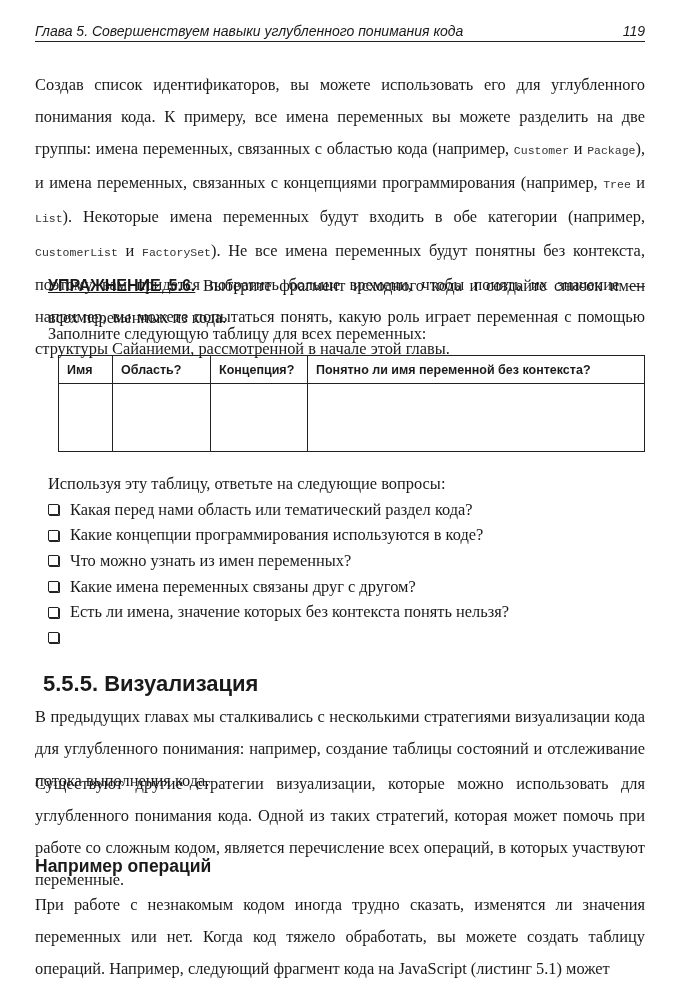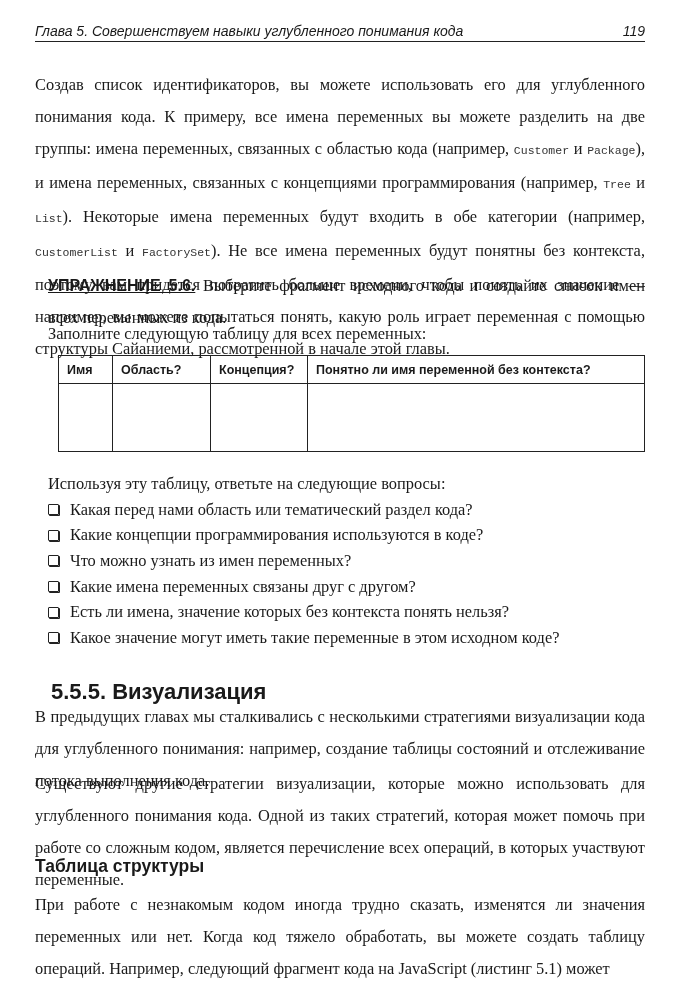--- a/index.html
+++ b/index.html
@@ -24,21 +24,21 @@
   table.vars th, table.vars td { border: 1.3px solid #222; text-align: left; padding: 0 8px; }
   table.vars th { height: 27px; }
   table.vars td { height: 67px; }
   .q-intro { position: absolute; left: 13px; top: 468px; margin: 0; }
   ul.questions { position: absolute; left: 13px; top: 497px; margin: 0; padding: 0; list-style: none; }
   ul.questions li { display: flex; align-items: center; height: 25.6px; }
   .box {
     display: inline-block; width: 9px; height: 9px; border: 1.8px solid #222; border-radius: 1px;
     margin-right: 11px; box-shadow: 1px 1px 0 #222;
   }
-  .h2 { position: absolute; left: 0; top: 663px; margin: 16px; font-family: "Liberation Sans", sans-serif; font-weight: bold; font-size: 22px; }
+  .h2 { position: absolute; left: 0; top: 663px; margin: 8px; font-family: "Liberation Sans", sans-serif; font-weight: bold; font-size: 22px; }
   .p2 { position: absolute; left: 0; top: 701px; width: 610px; margin: 0; }
   .p3 { position: absolute; left: 0; top: 768px; width: 610px; margin: 0; }
   .h3 { position: absolute; left: 0; top: 856px; margin: 0; font-family: "Liberation Sans", sans-serif; font-weight: bold; font-size: 17.5px; }
   .p4 { position: absolute; left: 0; top: 889px; width: 610px; margin: 0; }
 </style>
 </head>
 <body>
 
 <div class="page">
 
@@ -90,24 +90,23 @@
     <li>
         <span class="box"></span>
         <span>Какие имена переменных связаны друг с другом?</span>
       </li>
     <li>
         <span class="box"></span>
         <span>Есть ли имена, значение которых без контекста понять нельзя?</span>
       </li>
     <li>
         <span class="box"></span>
-        <span>Какое значение могут иметь такие переменные в этом исходном коде?</span>
       </li>
   </ul>
 
   <h2 class="h2">5.5.5. Визуализация</h2>
   <p class="serif p2">В предыдущих главах мы сталкивались с несколькими стратегиями визуализации кода для углубленного понимания: например, создание таблицы состояний и отслеживание потока выполнения кода.</p>
   <p class="serif p3">Существуют другие стратегии визуализации, которые можно использовать для углубленного понимания кода. Одной из таких стратегий, которая может помочь при работе со сложным кодом, является перечисление всех операций, в которых участвуют переменные.</p>
 
-  <h3 class="h3">Таблица структуры</h3>
+  <h3 class="h3">Например операций</h3>
   <p class="serif p4">При работе с незнакомым кодом иногда трудно сказать, изменятся ли значения переменных или нет. Когда код тяжело обработать, вы можете создать таблицу операций. Например, следующий фрагмент кода на JavaScript (листинг 5.1) может</p>
 
 </div>
 
 </body></html>

